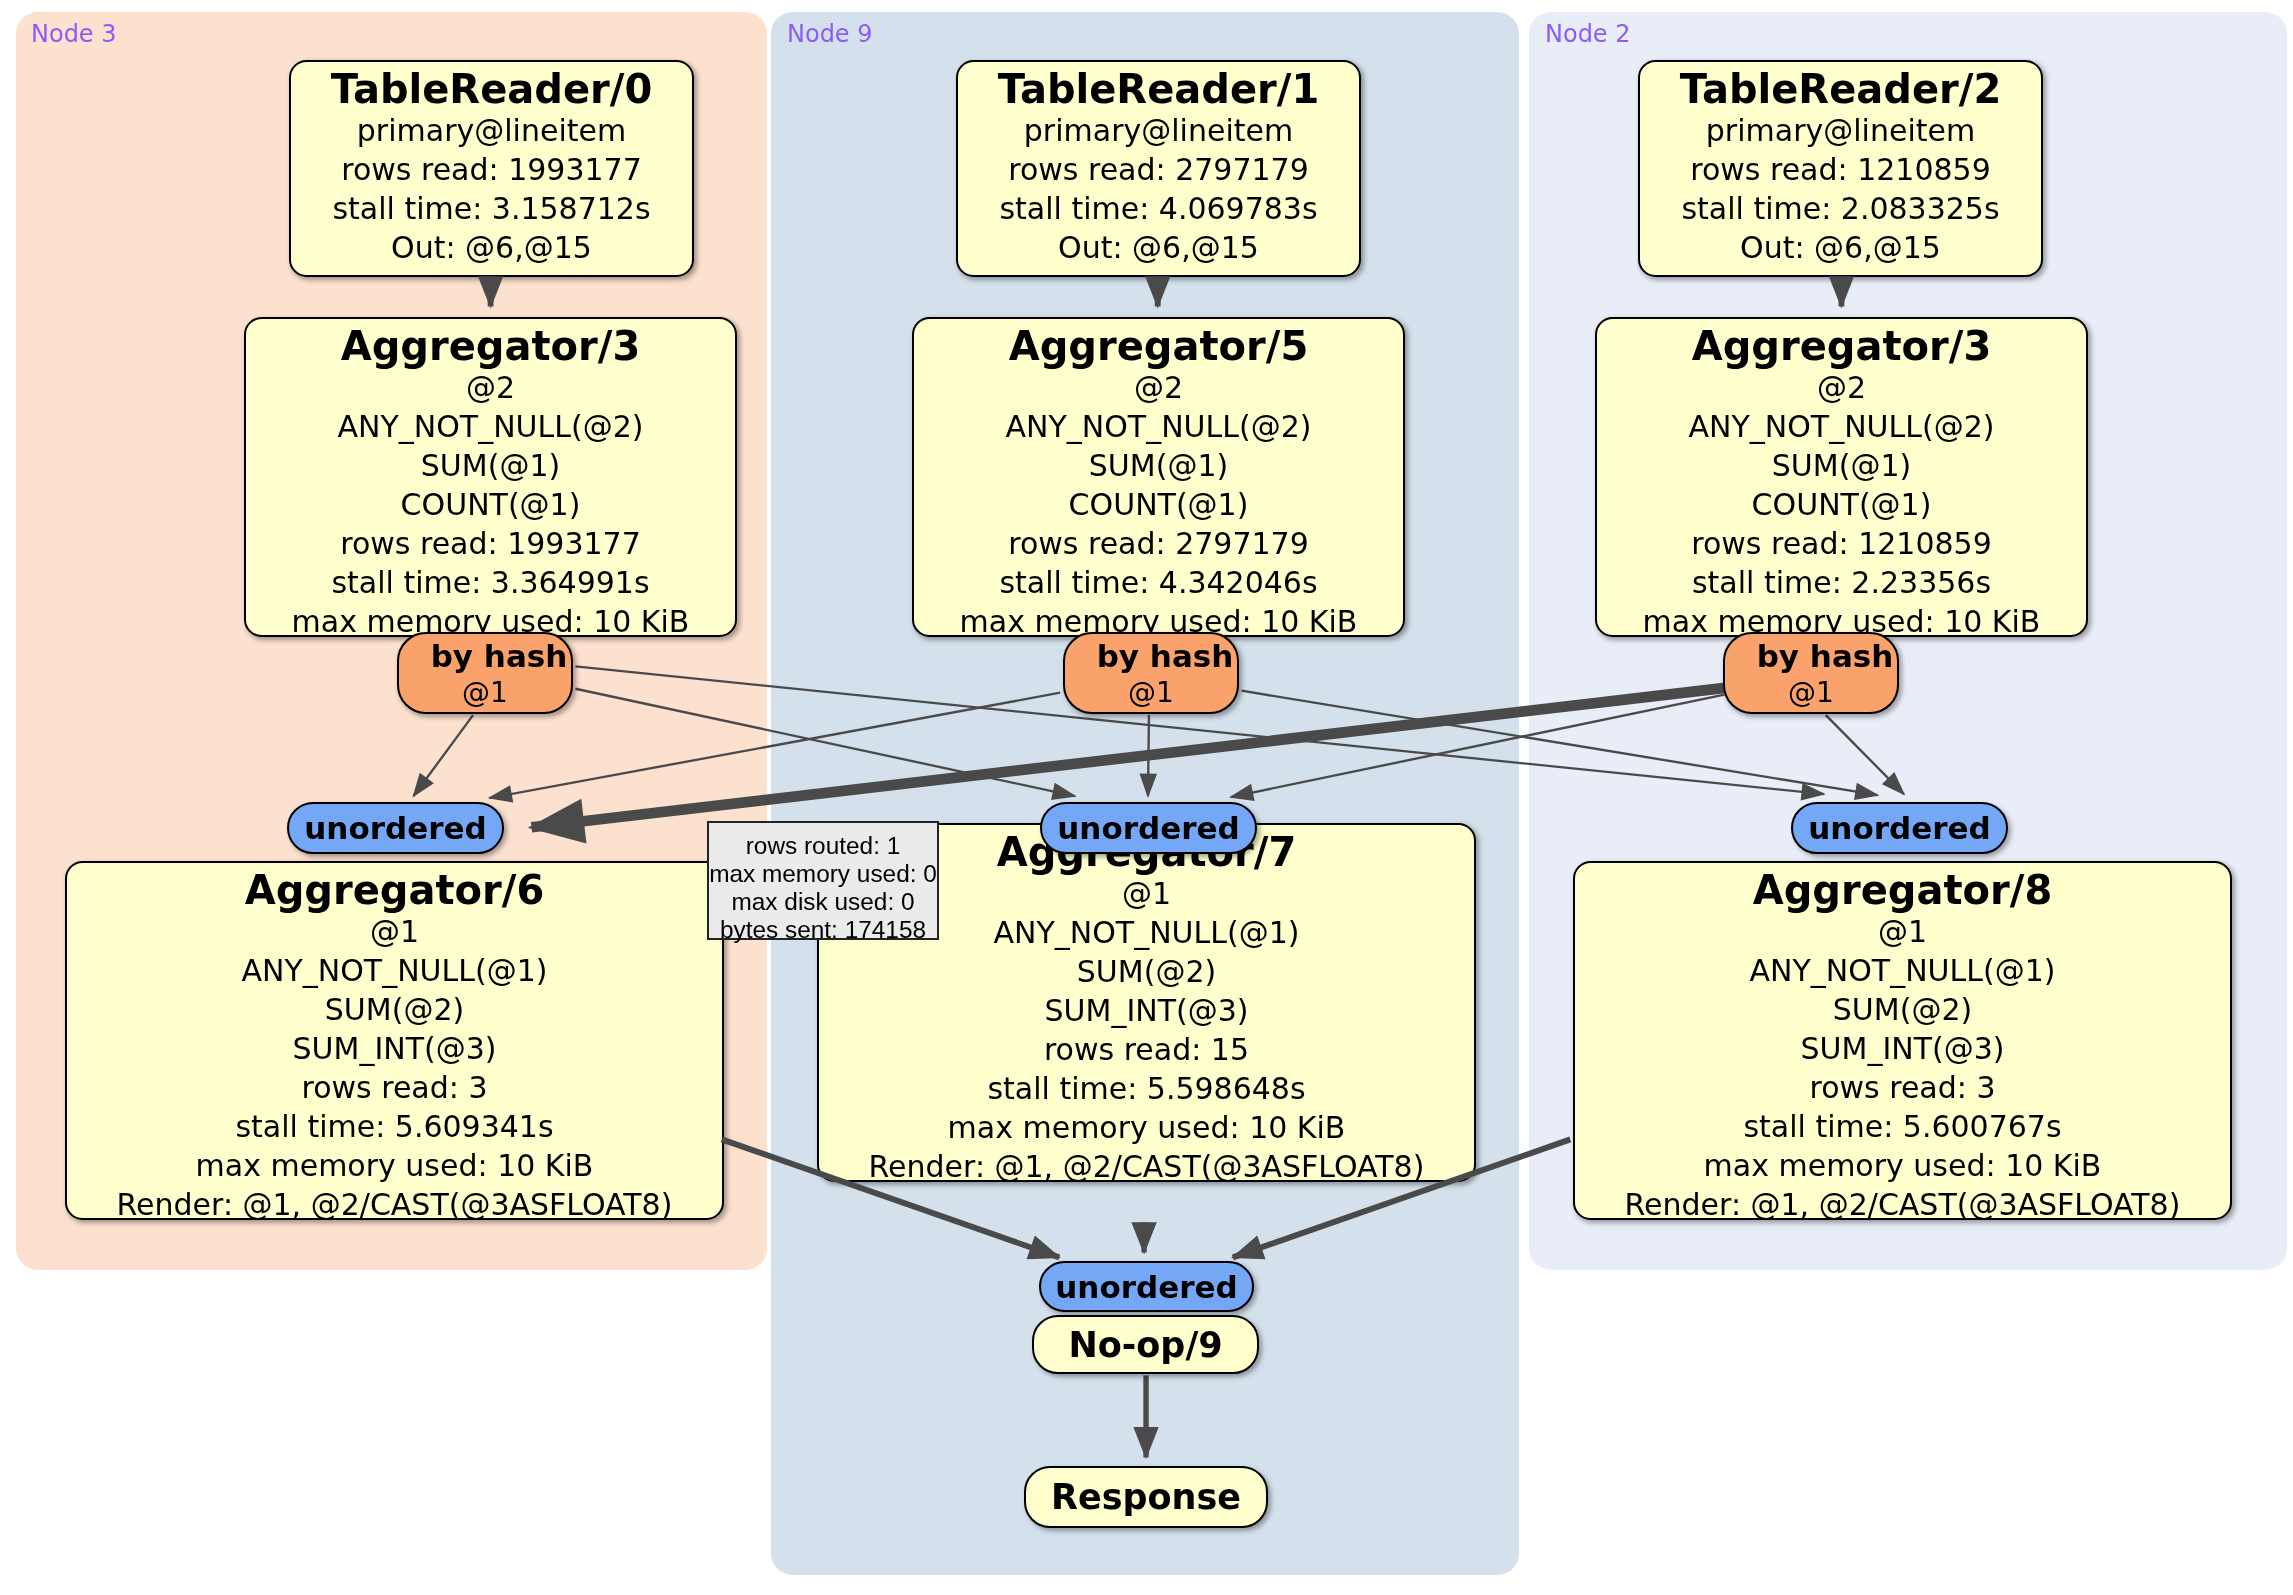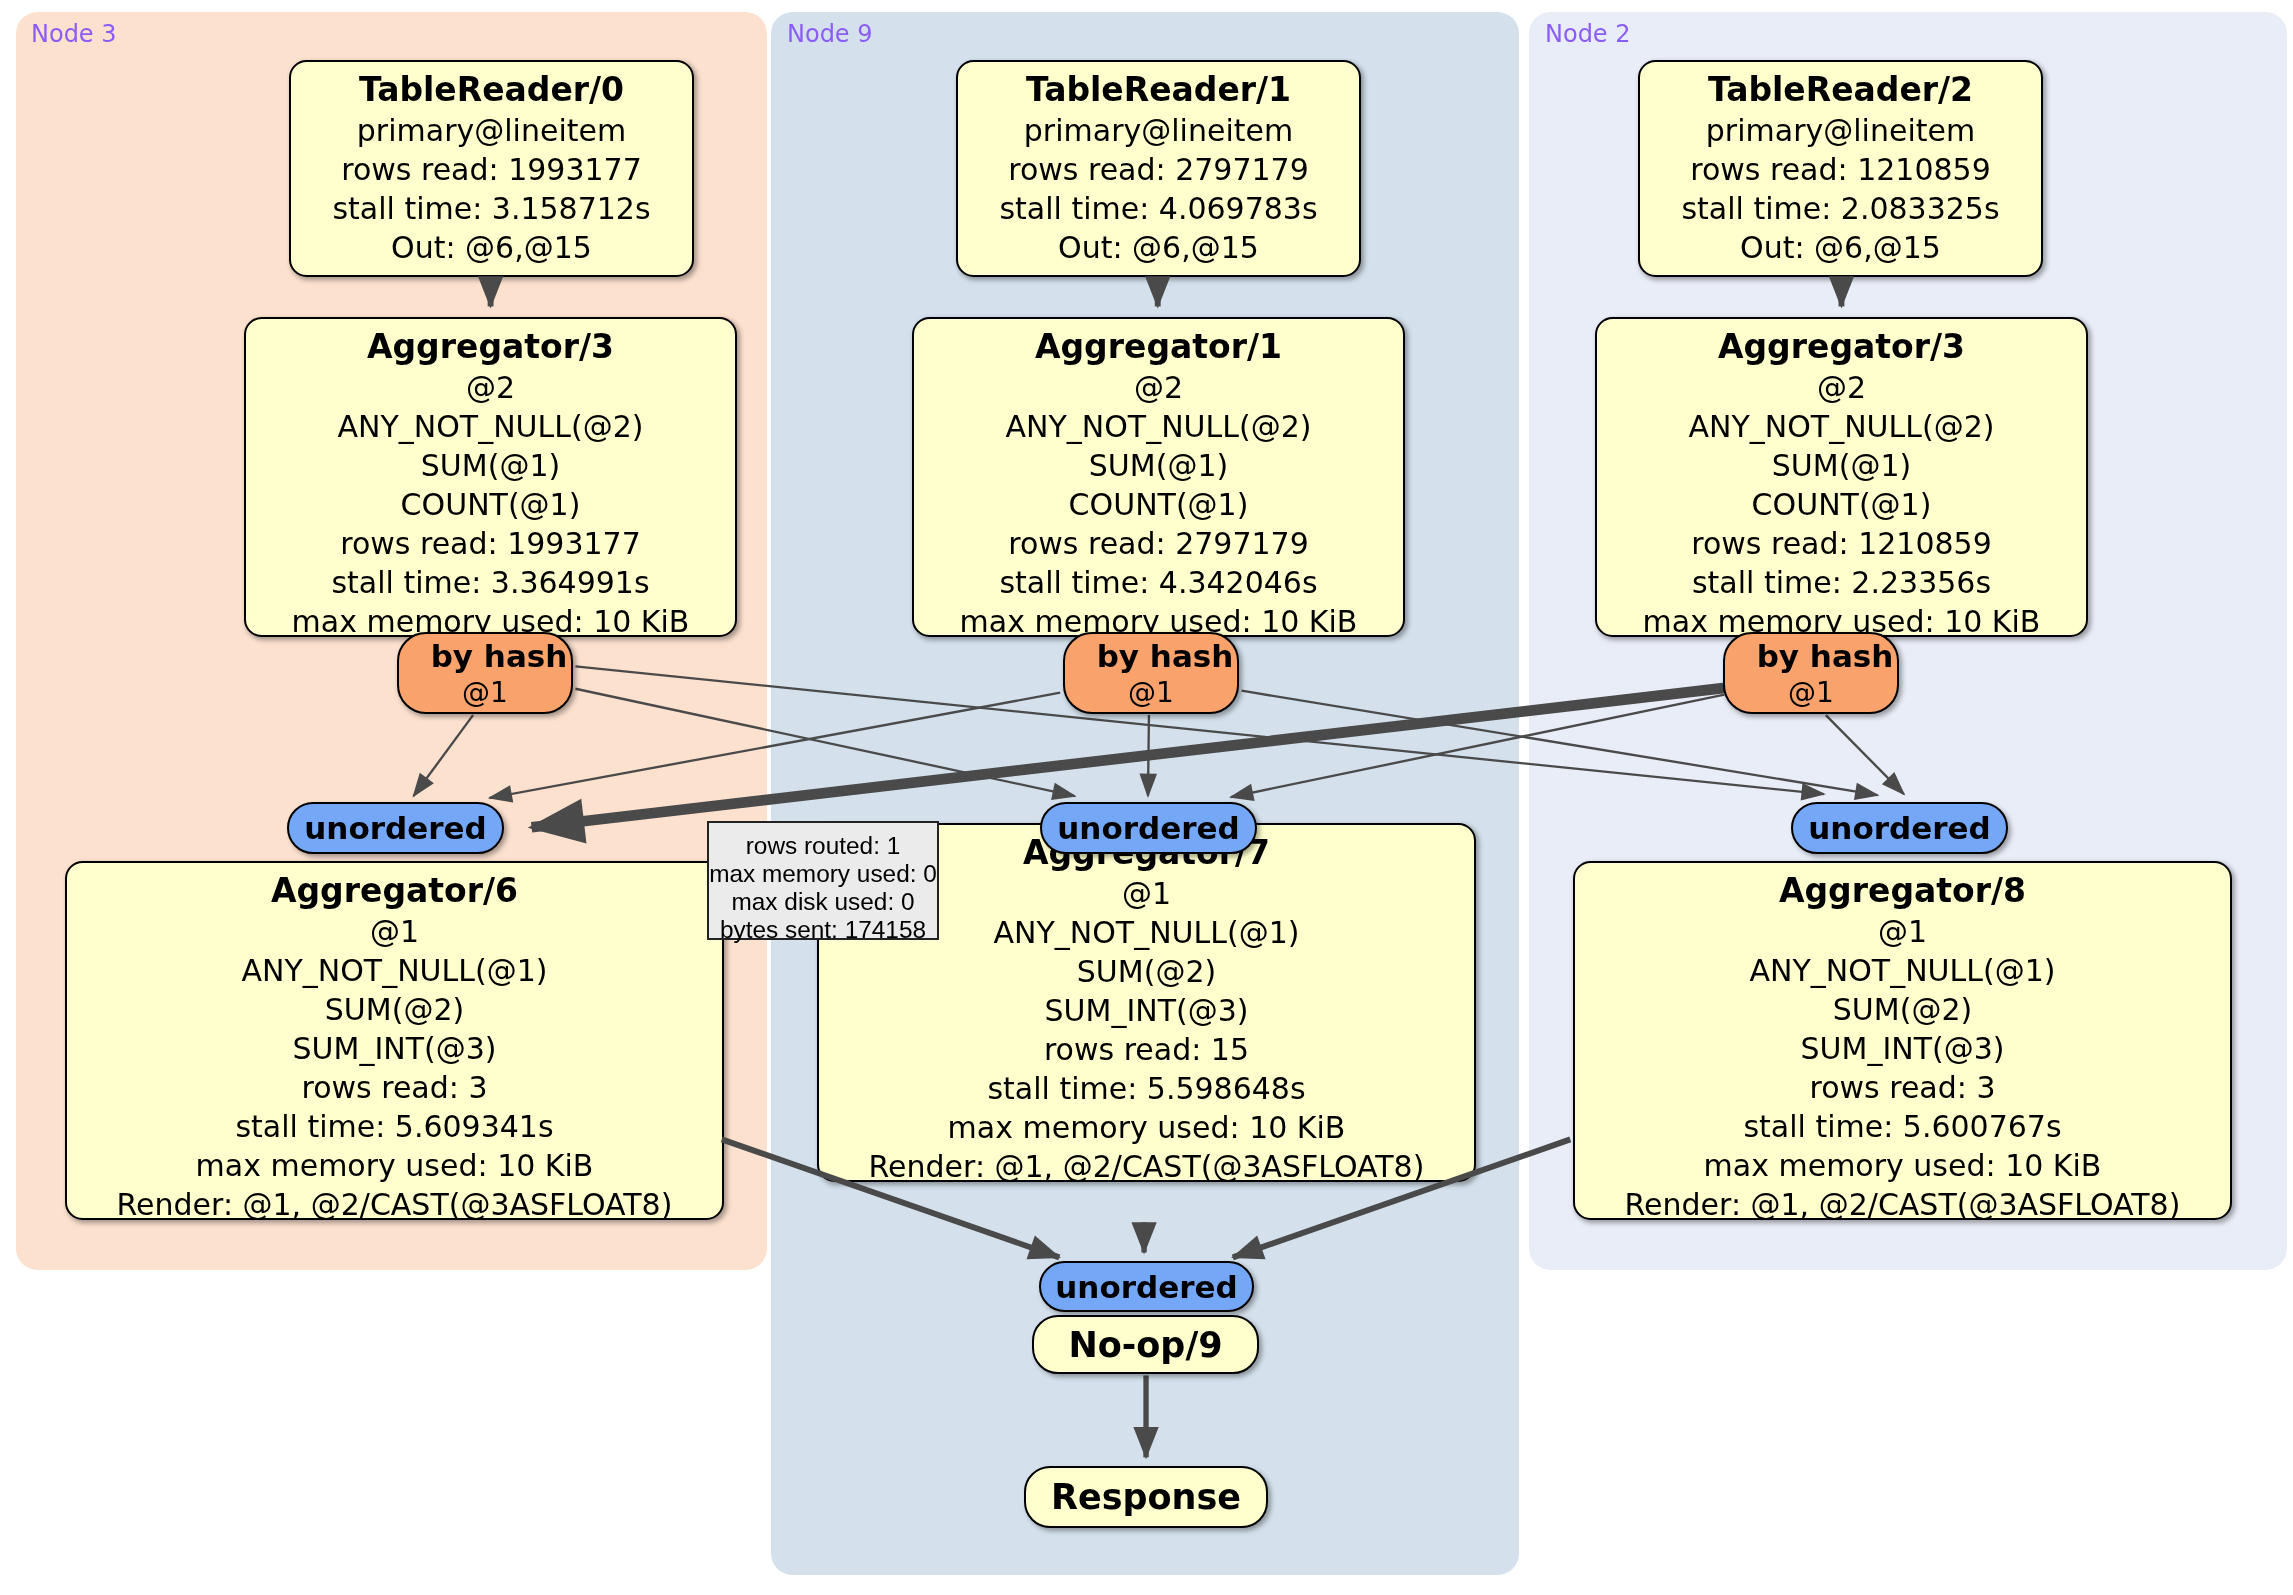--- a/index.html
+++ b/index.html
@@ -7,21 +7,21 @@
     --box_bg:#ffffcd; --router_bg:#f9a26b; --stream_bg:#74a7f5;
     --edge:#4a4a4a; --tooltip_bg:#ebebeb; --text:#000000;
   }
   html,body{margin:0;padding:0;background:#ffffff;}
   #canvas{position:relative;width:2294px;height:1596px;background:#ffffff;
           font-family:"DejaVu Sans","Liberation Sans",sans-serif;color:var(--text);overflow:hidden;}
   .panel{position:absolute;border-radius:21.5px;}
   .panel-label{position:absolute;font-size:24px;color:#8b5cf6;}
   .proc{position:absolute;background:var(--box_bg);border:2.9px solid #000;border-radius:17.6px;
         box-shadow:2.9px 2.9px 4.9px rgba(0,0,0,0.35);text-align:center;z-index:2;box-sizing:border-box;}
-  .proc .t{font-weight:bold;font-size:33px;line-height:43px;padding-top:5.9px;}
+  .proc .t{font-weight:bold;font-size:40px;line-height:43px;padding-top:5.9px;}
   .proc .l{font-size:30px;line-height:39px;white-space:nowrap;}
   .router{position:absolute;background:var(--router_bg);border:2.9px solid #000;border-radius:29px;
           box-shadow:2.9px 2.9px 4.9px rgba(0,0,0,0.35);text-align:center;z-index:4;box-sizing:border-box;}
   .router .t{font-weight:bold;font-size:31px;line-height:41px;padding-top:2px;margin-left:28px;}
   .router .k{font-size:28px;line-height:31px;}
   .stream{position:absolute;background:var(--stream_bg);border:2.9px solid #000;border-radius:27px;
           box-shadow:2.9px 2.9px 4.9px rgba(0,0,0,0.35);text-align:center;font-weight:bold;font-size:31px;
           z-index:4;box-sizing:border-box;display:flex;align-items:center;justify-content:center;}
   .term{position:absolute;background:var(--box_bg);border:2.9px solid #000;border-radius:26px;
         box-shadow:2.9px 2.9px 4.9px rgba(0,0,0,0.35);text-align:center;font-weight:bold;font-size:35px;
@@ -76,21 +76,21 @@
     <div class="t">Aggregator/3</div>
     <div class="l">@2</div>
     <div class="l">ANY_NOT_NULL(@2)</div>
     <div class="l">SUM(@1)</div>
     <div class="l">COUNT(@1)</div>
     <div class="l">rows read: 1993177</div>
     <div class="l">stall time: 3.364991s</div>
     <div class="l">max memory used: 10 KiB</div>
   </div>
   <div class="proc" style="left:912px;top:317px;width:493px;height:320px;">
-    <div class="t">Aggregator/1</div>
+    <div class="t">Aggregator/5</div>
     <div class="l">@2</div>
     <div class="l">ANY_NOT_NULL(@2)</div>
     <div class="l">SUM(@1)</div>
     <div class="l">COUNT(@1)</div>
     <div class="l">rows read: 2797179</div>
     <div class="l">stall time: 4.342046s</div>
     <div class="l">max memory used: 10 KiB</div>
   </div>
   <div class="proc" style="left:1595px;top:317px;width:493px;height:320px;">
     <div class="t">Aggregator/3</div>

